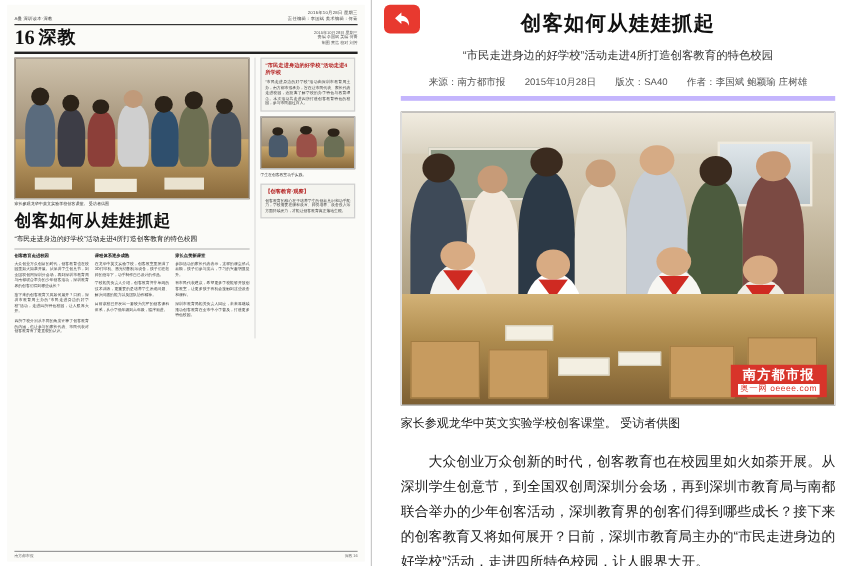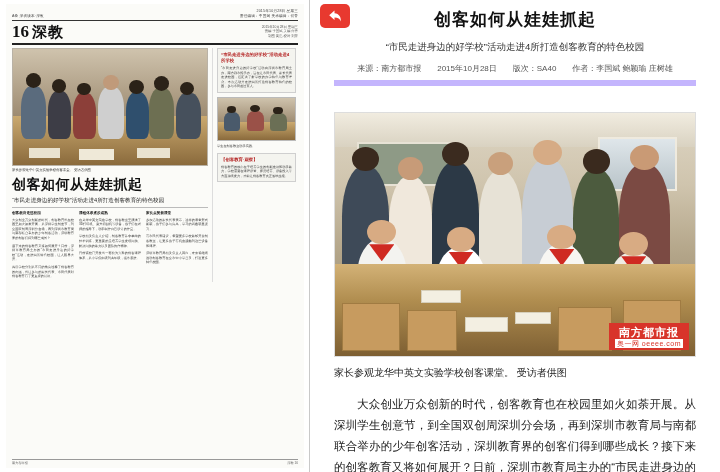--- a/index.html
+++ b/index.html
@@ -217,23 +217,23 @@
     color: #333;
     line-height: 14px;
     margin-bottom: 9px;
   }
   .art-meta {
     display: flex;
     justify-content: center;
     gap: 16px;
     font-size: 8px;
     color: #555;
-    border-bottom: 6px solid #c4b5fd;
+    border-bottom: 4px solid #c4b5fd;
     padding-bottom: 6px;
-    margin-bottom: 26px;
+    margin-bottom: 9px;
     flex-wrap: wrap;
   }
   .art-photo {
     position: relative;
     width: 100%;
     height: 245px;
     background: #4e4438;
     overflow: hidden;
     border: 1px solid #ddd;
   }

